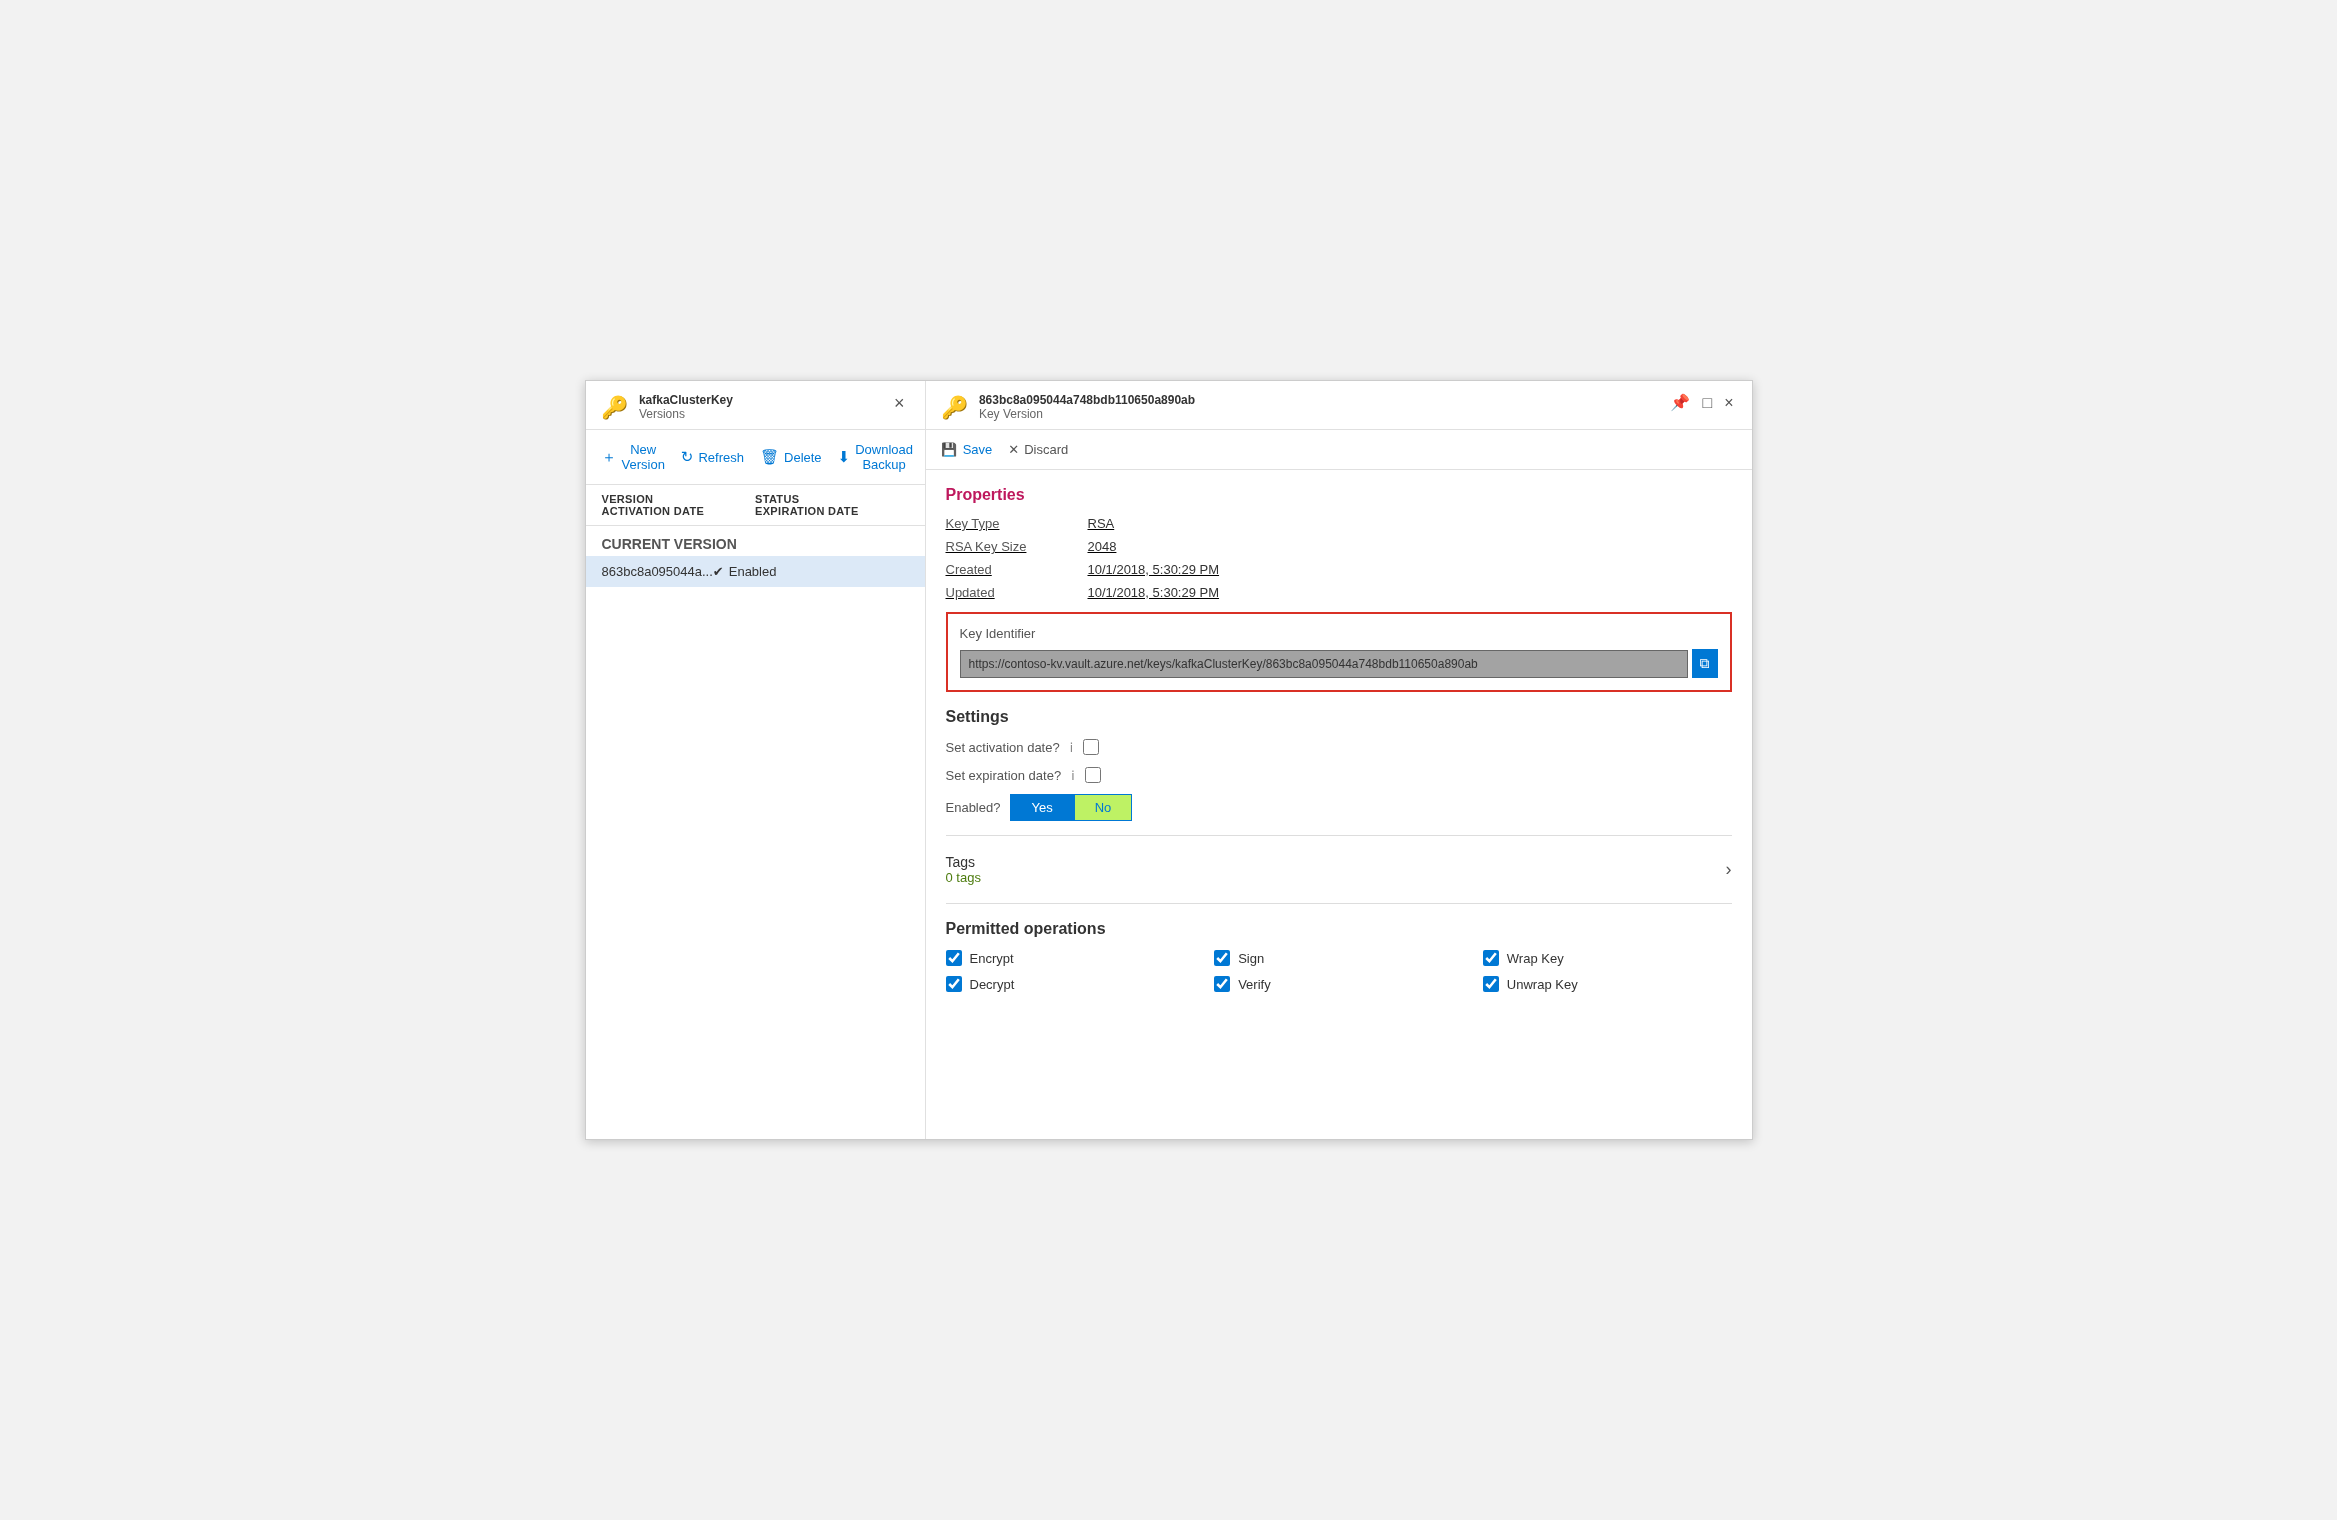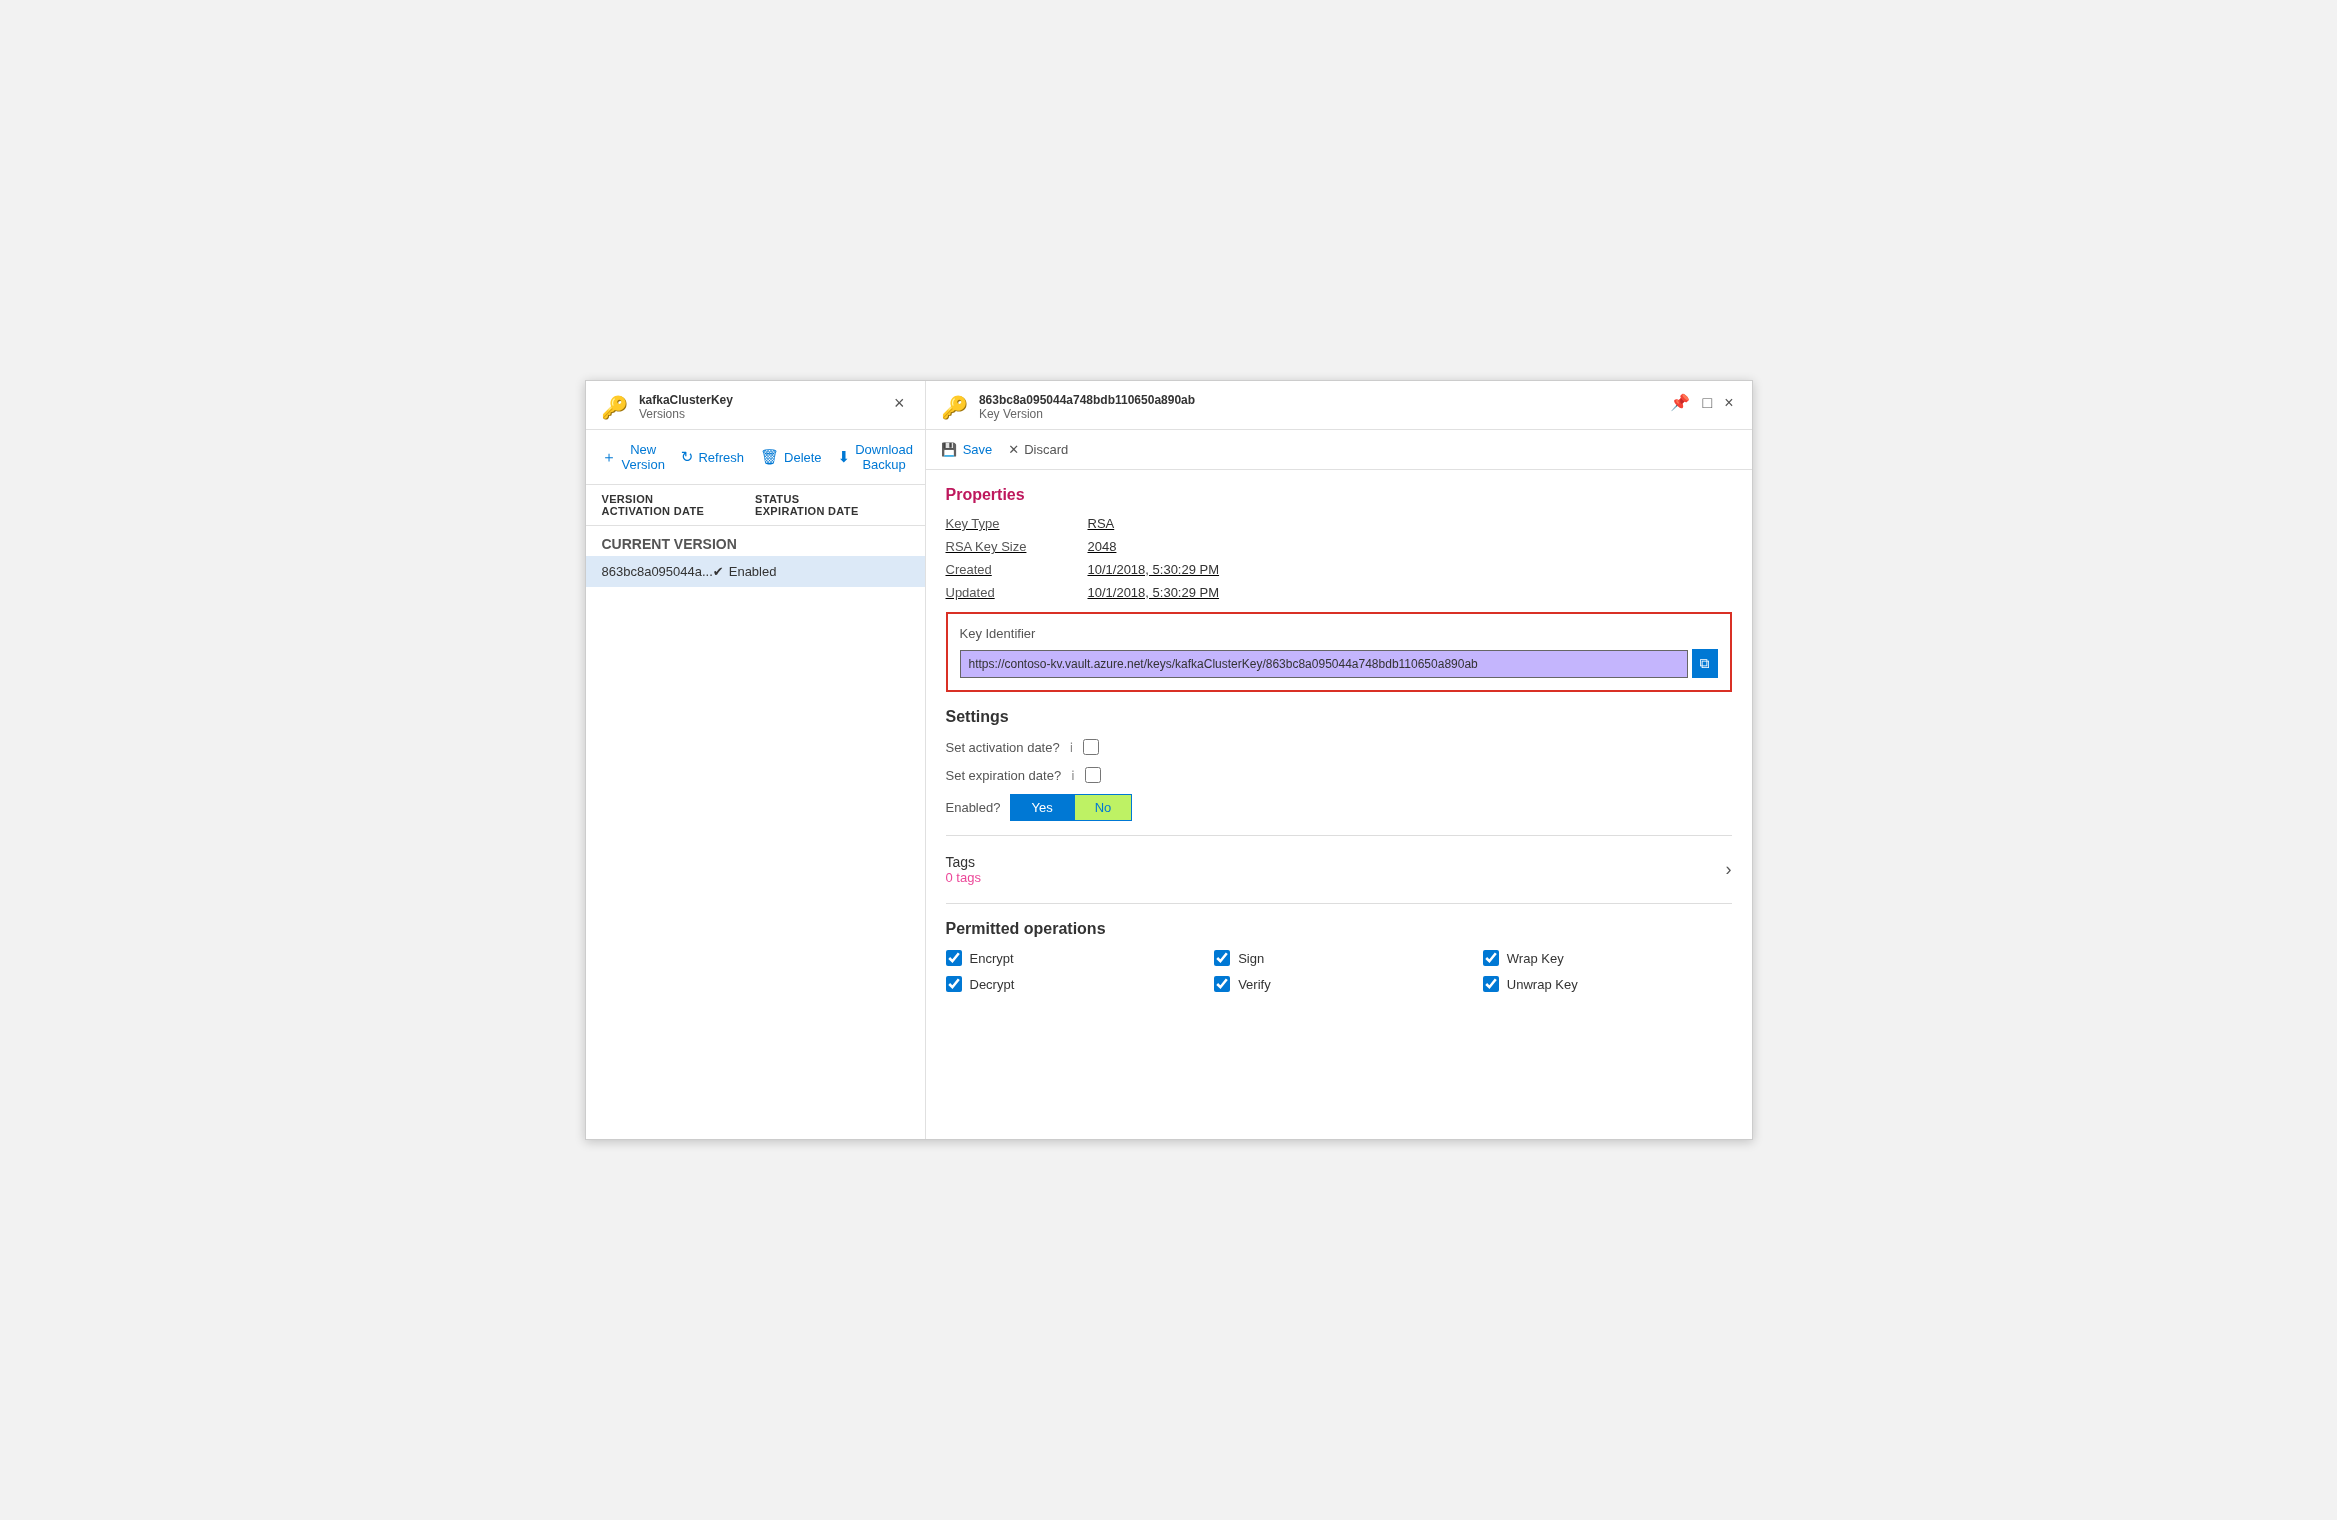--- a/index.html
+++ b/index.html
@@ -222,21 +222,21 @@
       display: flex;
       align-items: center;
       gap: 4px;
     }
     .ki-input {
       flex: 1;
       border: 1px solid #666;
       padding: 6px 8px;
       font-size: 12px;
       color: #333;
-      background: #c4b5fd;
+      background: #a3a3a3;
       outline: none;
     }
     .ki-copy-btn {
       background: #0078d4;
       border: none;
       color: #fff;
       padding: 6px 8px;
       cursor: pointer;
       font-size: 14px;
       display: flex;
@@ -302,21 +302,21 @@
       padding: 4px 0;
     }
     .tags-info {}
     .tags-main-label {
       font-size: 14px;
       color: #333;
       font-weight: 400;
     }
     .tags-count {
       font-size: 13px;
-      color: #ec4899;
+      color: #4d7c0f;
     }
     .chevron-right {
       font-size: 18px;
       color: #555;
     }
     .permitted-ops-title {
       font-size: 16px;
       font-weight: 600;
       color: #333;
       margin: 16px 0 12px 0;

